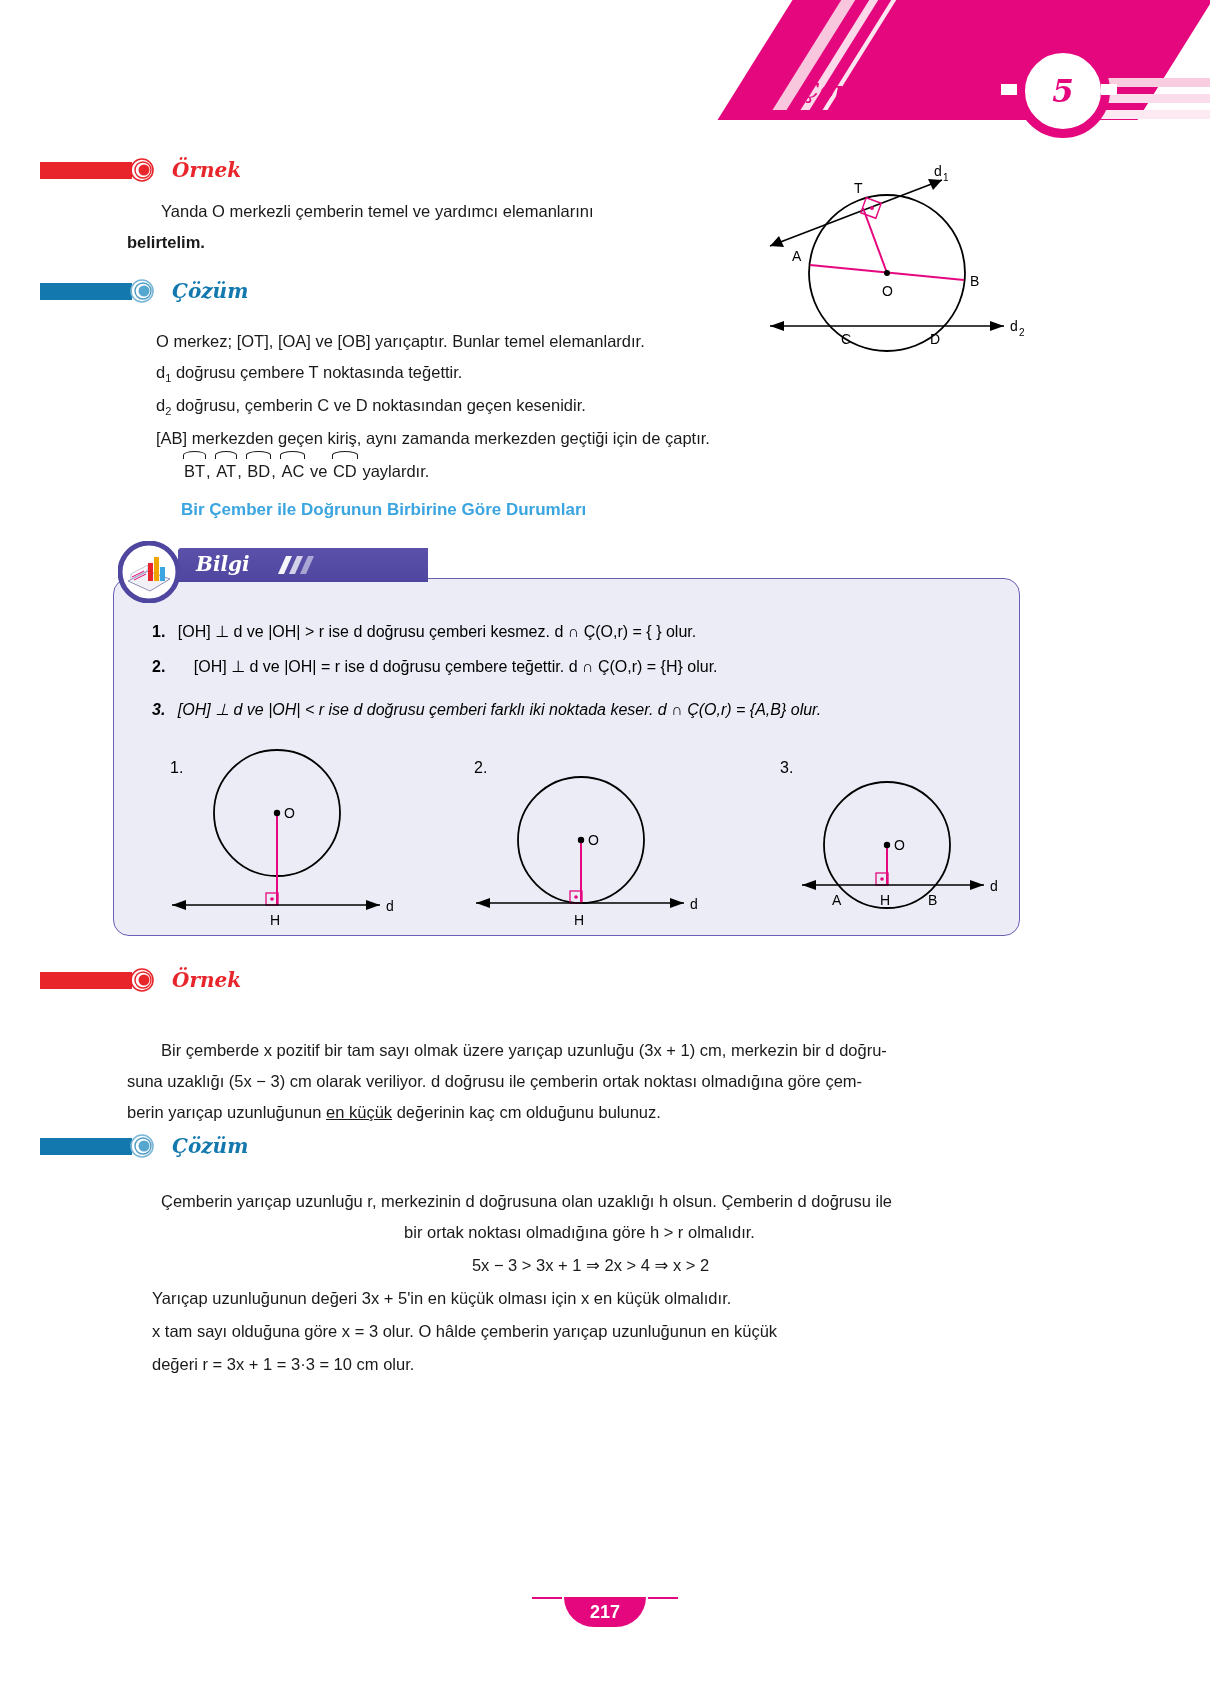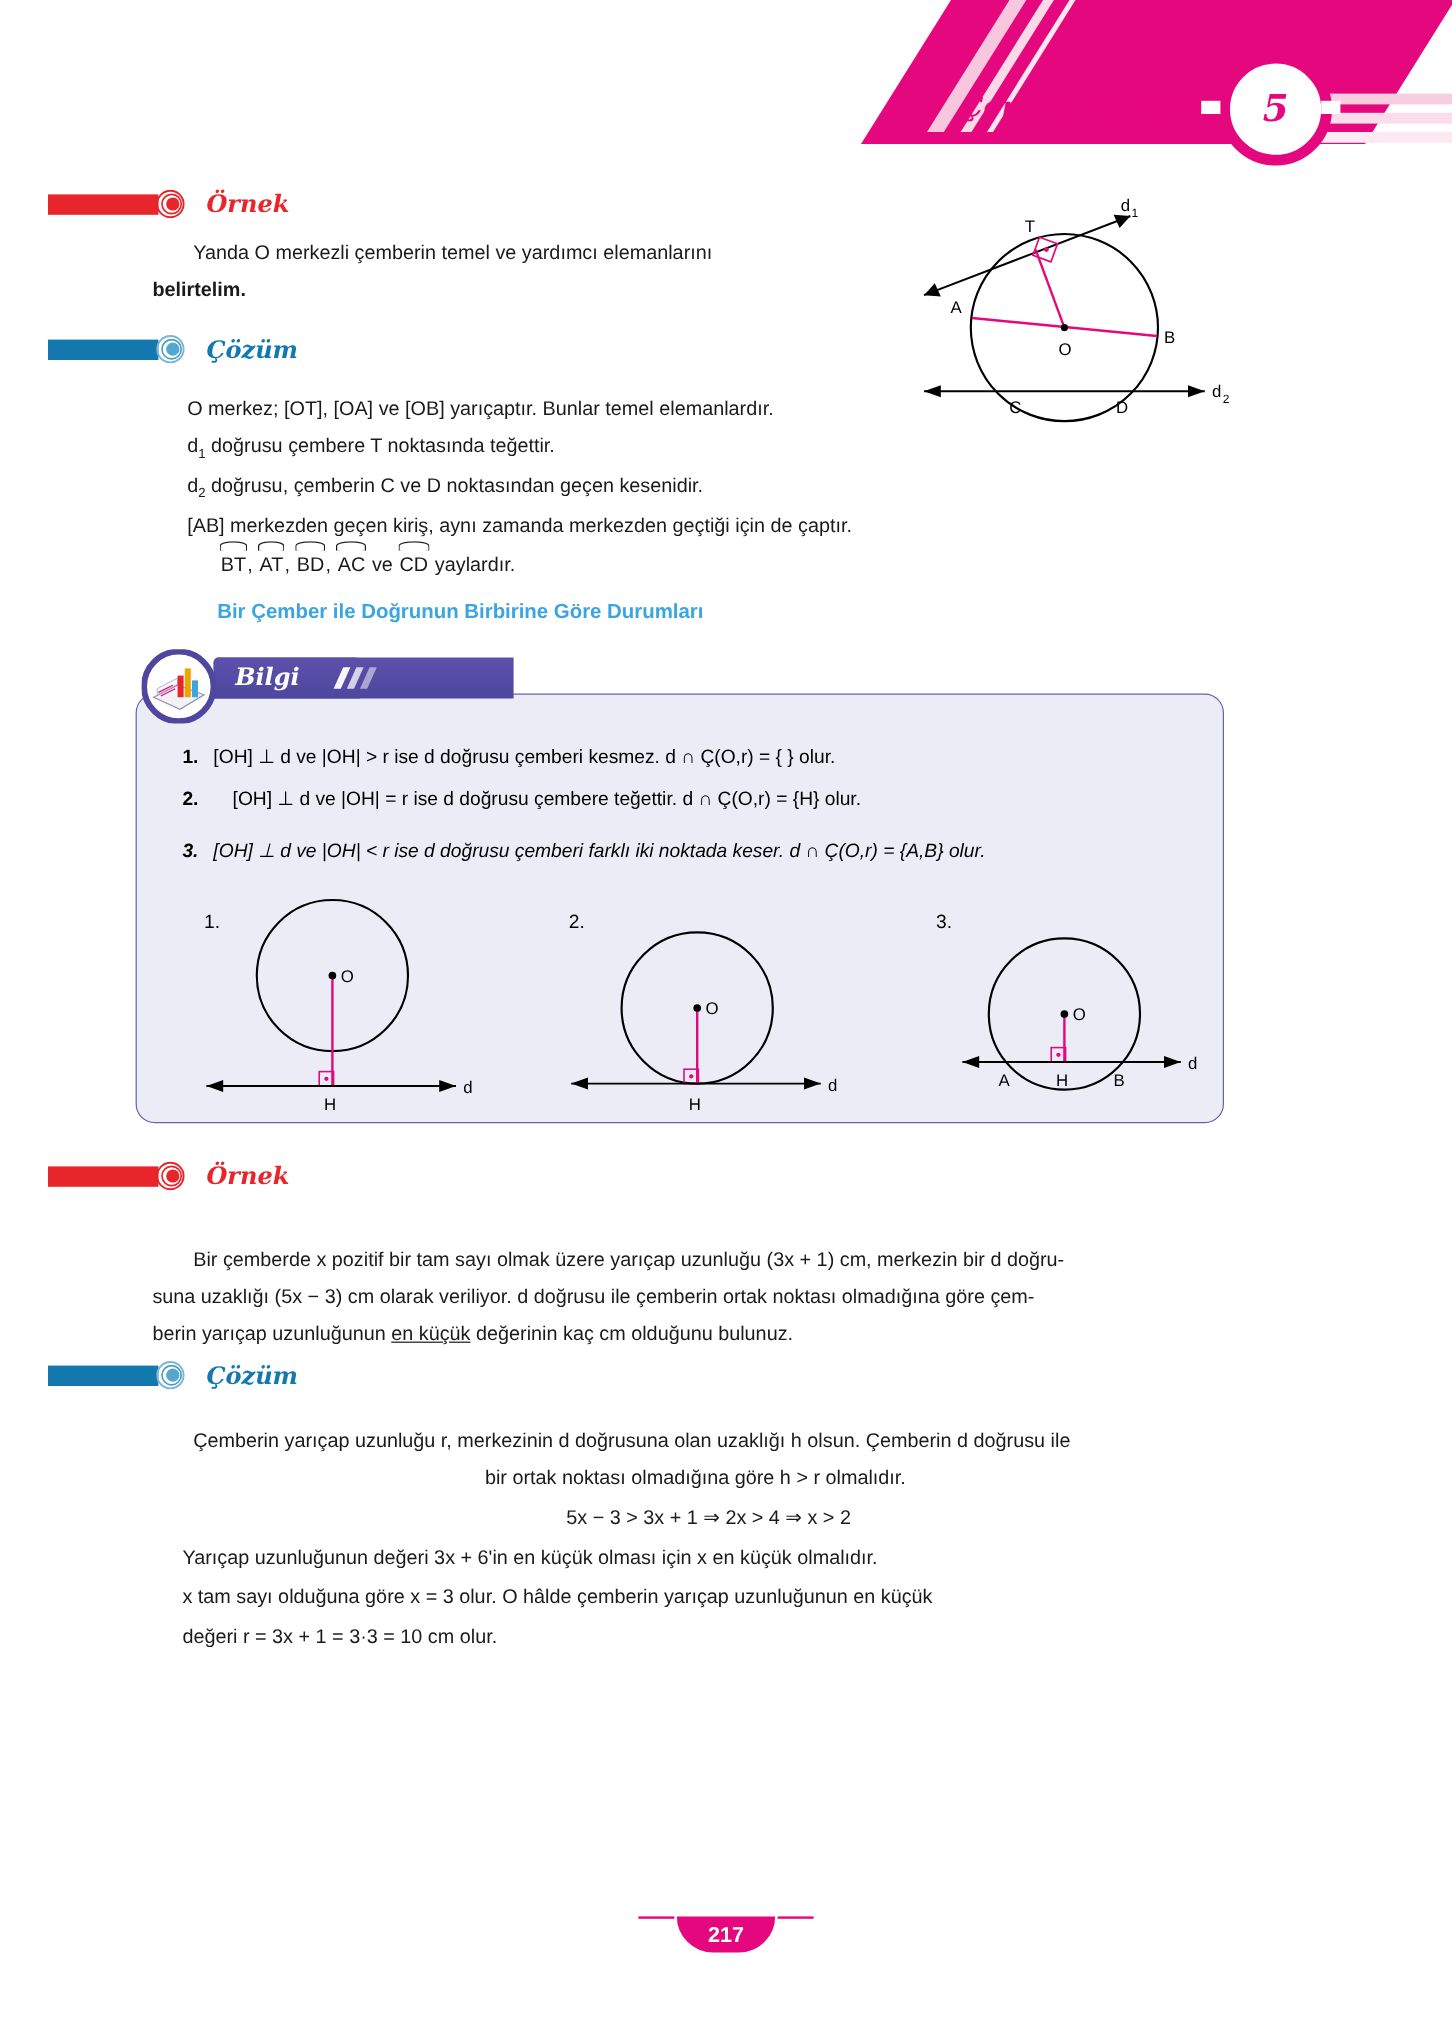--- a/index.html
+++ b/index.html
@@ -339,21 +339,21 @@
       <circle cx="17" cy="12" r="8" fill="none" stroke="#4e9cc4" stroke-width="1.4"></circle>
       <circle cx="18" cy="12" r="5.5" fill="#56a7d0"></circle>
     </svg>
   </div>
   <span class="label-text blue">Çözüm</span>
 </div>
 
 <div class="para indent" style="left:127px; top:1186px; width:905px;">Çemberin yarıçap uzunluğu r, merkezinin d doğrusuna olan uzaklığı h olsun. Çemberin d doğrusu ile</div>
 <div class="para" style="left:127px; top:1217px; width:905px;text-align:center;">bir ortak noktası olmadığına göre h &gt; r olmalıdır.</div>
 <div class="para" style="left:138px; top:1250px; width:905px;text-align:center;">5x − 3 &gt; 3x + 1 ⇒ 2x &gt; 4 ⇒ x &gt; 2</div>
-<div class="para" style="left:152px; top:1283px; width:905px;">Yarıçap uzunluğunun değeri 3x + 6'in en küçük olması için x en küçük olmalıdır.</div>
+<div class="para" style="left:152px; top:1283px; width:905px;">Yarıçap uzunluğunun değeri 3x + 5'in en küçük olması için x en küçük olmalıdır.</div>
 <div class="para" style="left:152px; top:1316px; width:905px;">x tam sayı olduğuna göre x = 3 olur. O hâlde çemberin yarıçap uzunluğunun en küçük</div>
 <div class="para" style="left:152px; top:1349px; width:905px;">değeri r = 3x + 1 = 3·3 = 10 cm olur.</div>
 
 <div class="footer">
   <div class="pagenum">
     <span class="pg-wing l"></span>
     <span>217</span>
     <span class="pg-wing r"></span>
   </div>
 </div>

